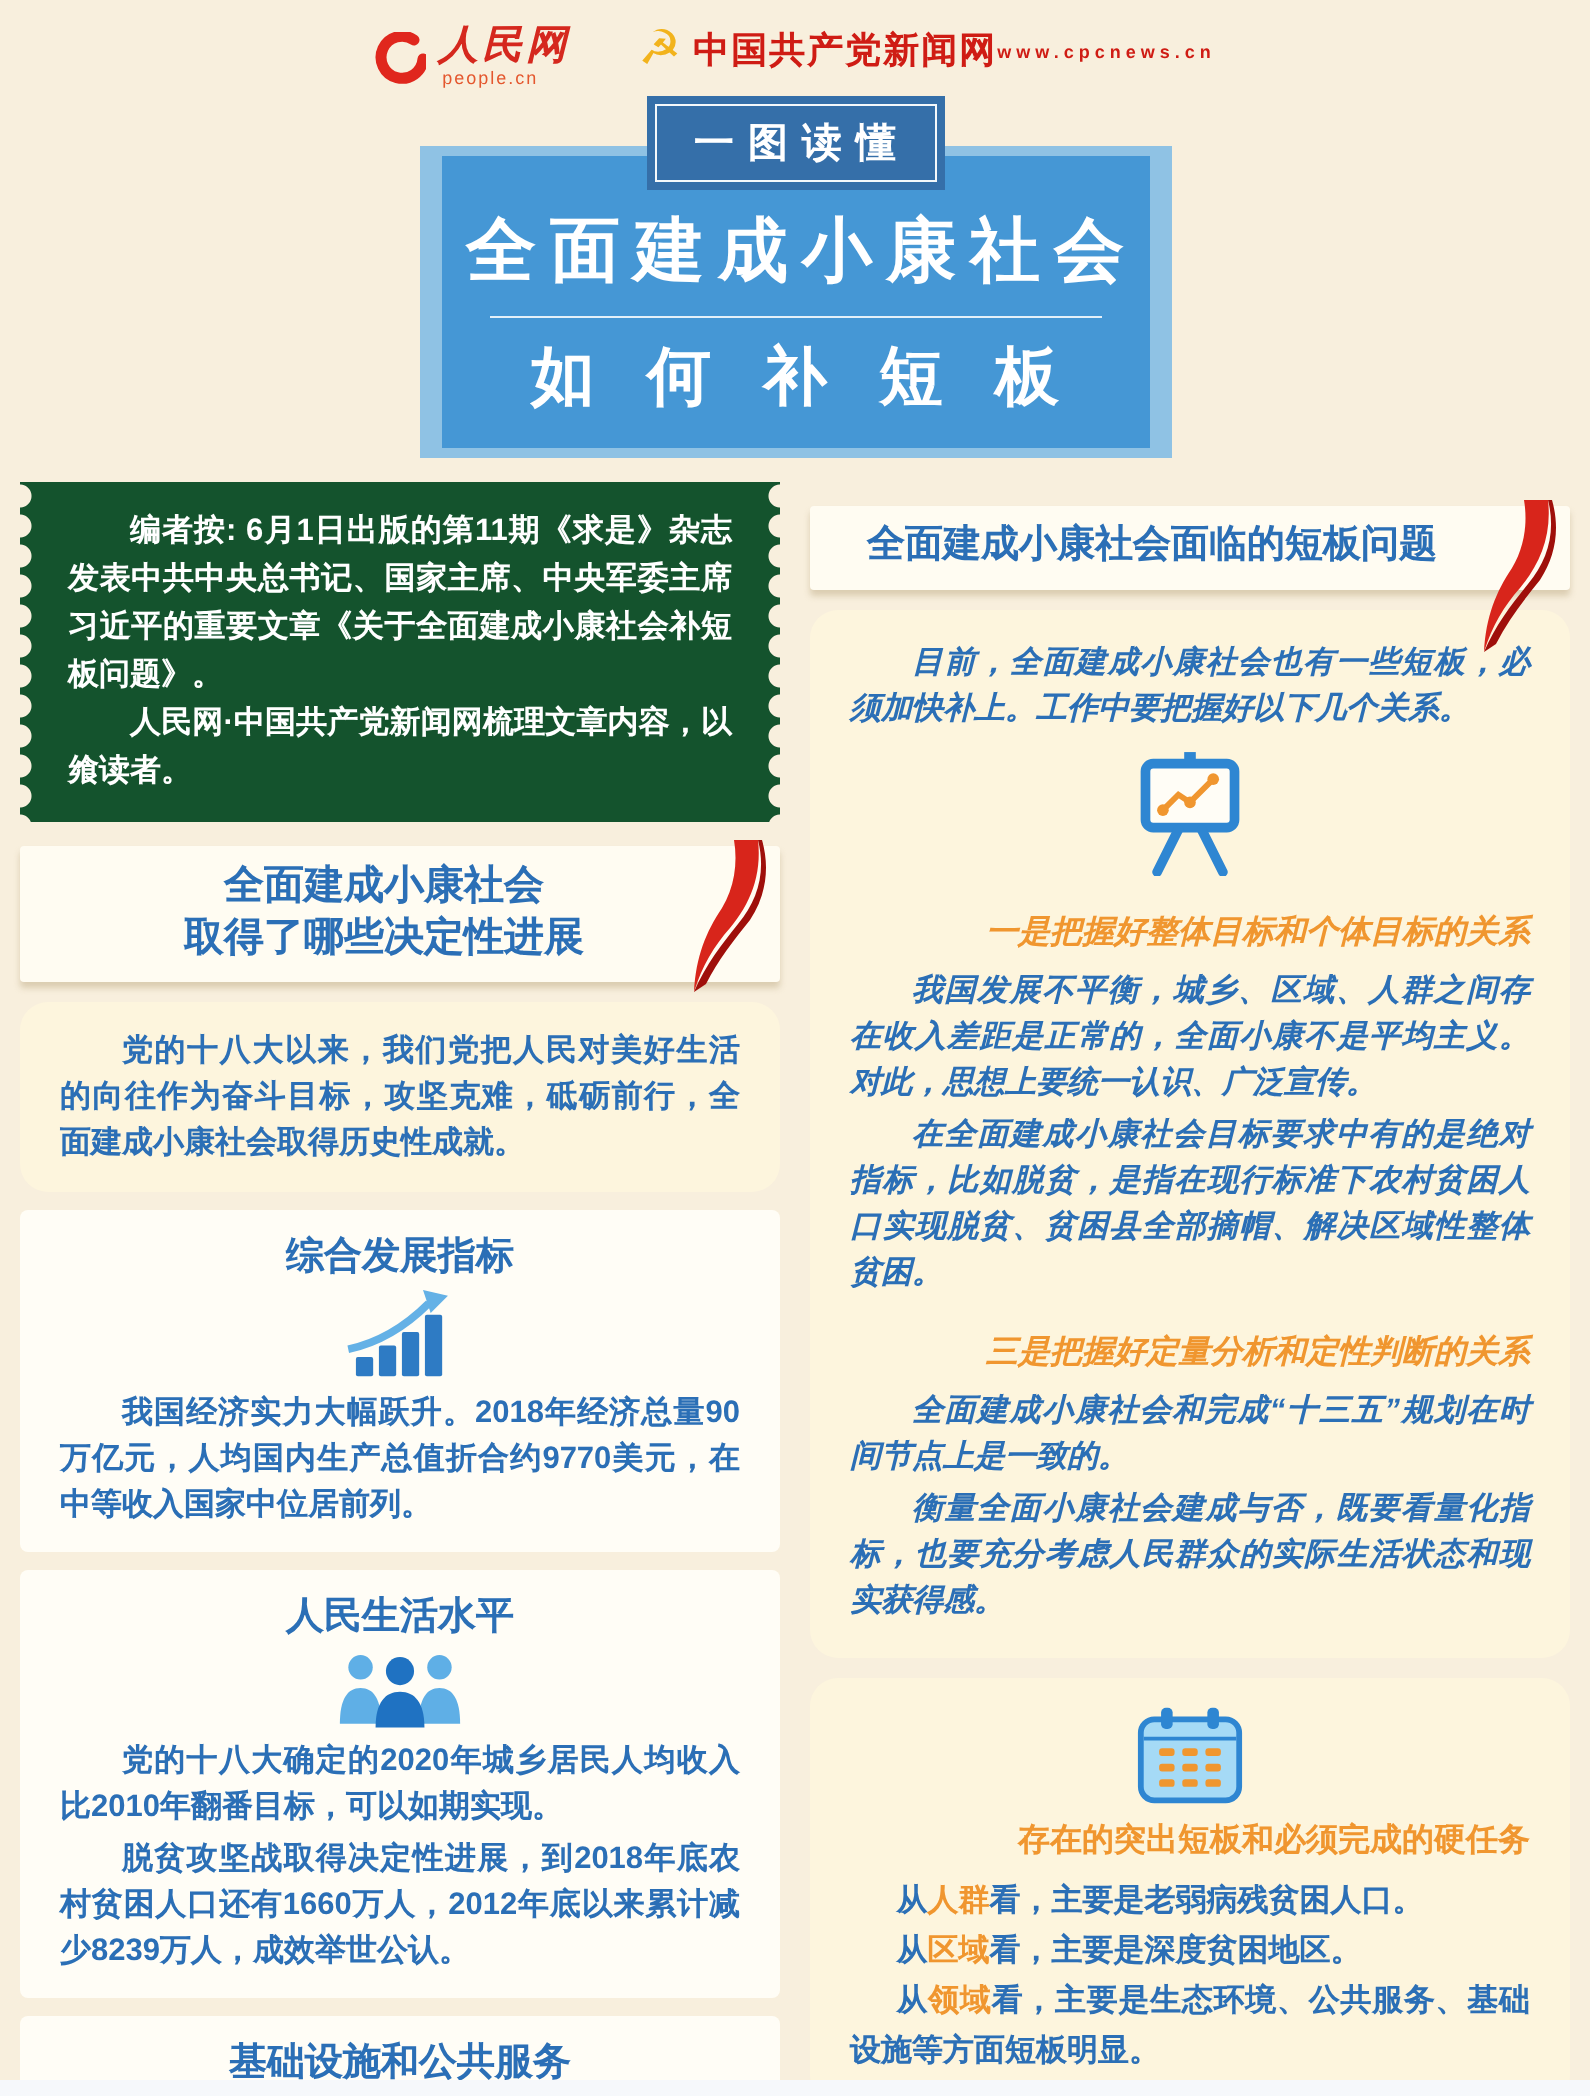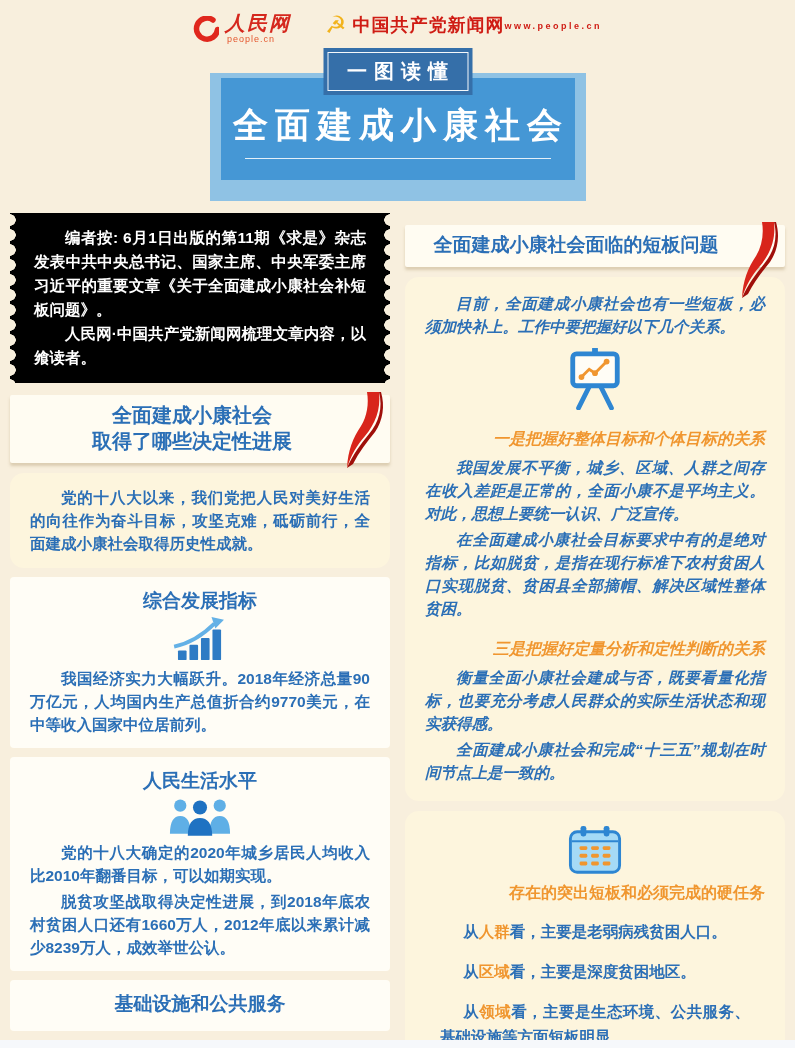--- a/index.html
+++ b/index.html
@@ -13,36 +13,36 @@
   .pl-name{font-family:"Liberation Serif",serif;font-style:italic;font-weight:bold;
            font-size:20px;color:#d5281e;letter-spacing:2px;}
   .pl-sub{font-size:9px;color:#e4572e;letter-spacing:1px;margin-top:2px;padding-left:2px;}
   .emblem{font-size:24px;color:#f2b31c;line-height:1;}
   .cpc-text{display:flex;flex-direction:row;line-height:1;}
   .cpc-name{font-size:18px;font-weight:bold;color:#cf1c14;letter-spacing:1px;}
   .cpc-sub{font-size:9px;font-weight:bold;color:#cf1c14;letter-spacing:2.5px;margin-top:3px;align-self:center;}
 
   
   .banner-outer{position:relative;width:376px;margin:14px auto 0;background:#8fc2e4;
-                padding:5px 11px 21px;box-sizing:border-box;}
+                padding:5px 11px 5px;box-sizing:border-box;}
   .banner-inner{background:#4597d5;text-align:center;padding:24px 0 13px;}
   .badge{position:absolute;top:-25px;left:50%;transform:translateX(-50%);
          background:#356fa9;padding:4px;z-index:2;}
   .badge-inner{border:1px solid rgba(255,255,255,.95);color:#fff;font-size:20px;font-weight:bold;
                letter-spacing:7px;padding:5px 12px 5px 19px;white-space:nowrap;}
   .bt1{font-size:35px;font-weight:bold;color:#fff;letter-spacing:7px;padding-left:7px;white-space:nowrap;}
   .title-divider{height:1px;background:rgba(255,255,255,.85);margin:9px 24px 8px;}
   .bt2{font-size:32px;font-weight:bold;color:#fff;letter-spacing:26px;padding-left:26px;white-space:nowrap;}
 
   
   .columns{display:flex;gap:15px;padding:12px 10px 0;box-sizing:border-box;align-items:flex-start;}
   .col{flex:1;min-width:0;}
 
   
-  .notice{position:relative;background:#000000;padding:13px 24px;}
+  .notice{position:relative;background:#14532d;padding:13px 24px;}
   .notice::before,.notice::after{content:"";position:absolute;top:0;bottom:0;width:11px;
      background-repeat:repeat-y;background-size:11px 15px;}
   .notice::before{left:0;background-image:radial-gradient(circle at 0 7px,#f8efdd 5.5px,rgba(248,239,221,0) 6px);}
   .notice::after{right:0;background-image:radial-gradient(circle at 11px 7px,#f8efdd 5.5px,rgba(248,239,221,0) 6px);}
   .notice p{margin:0;color:#fff;font-size:15.5px;line-height:24px;font-weight:bold;
             text-align:justify;text-indent:2em;}
 
   
   .header-card{position:relative;background:#fffcf2;margin-top:12px;text-align:center;
                padding:7px 46px 9px 30px;border-radius:2px;
@@ -60,21 +60,21 @@
               line-height:24px;margin:2px 0 3px;}
   .card-icon{text-align:center;line-height:0;margin:1px 0 5px;}
 
   
   .big{padding:15px 20px 17px;font-style:italic;}
   .orange-h{color:#f0962f;font-size:16px;font-weight:bold;text-align:right;
             margin:18px 0 6px;line-height:22px;}
   .tasks{padding:12px 20px 14px;}
   .tasks .orange-h{margin:6px 0 6px;}
   .task-line{color:#2b6fb6;font-size:15.5px;line-height:25px;font-weight:bold;
-             text-align:justify;text-indent:1.5em;margin:15px;}
+             text-align:justify;text-indent:1.5em;margin:0;}
   .kw{color:#f0962f;}
 
   .bottom-strip{position:absolute;left:0;right:0;bottom:0;height:8px;background:#f6f8fb;}
 </style>
 </head>
 <body>
 
 <div class="page">
 
   <div class="logos">
@@ -86,32 +86,33 @@
       </span>
       <span class="pl-text">
         <span class="pl-name">人民网</span>
         <span class="pl-sub">people.cn</span>
       </span>
     </div>
     <div class="logo">
       <span class="emblem">☭</span>
       <span class="cpc-text">
         <span class="cpc-name">中国共产党新闻网</span>
-        <span class="cpc-sub">www.people.cn</span>
+        <span class="cpc-sub">www.cpcnews.cn</span>
       </span>
     </div>
   </div>
 
   <div class="banner-outer">
     <div class="badge">
       <div class="badge-inner">一图读懂</div>
     </div>
     <div class="banner-inner">
       <div class="bt1">全面建成小康社会</div>
       <div class="title-divider"></div>
+      <div class="bt2">如何补短板</div>
     </div>
   </div>
 
   <div class="columns">
 
     <div class="col">
 
       <div class="notice">
         <p>编者按: 6月1日出版的第11期《求是》杂志发表中共中央总书记、国家主席、中央军委主席习近平的重要文章《关于全面建成小康社会补短板问题》。</p>
         <p>人民网·中国共产党新闻网梳理文章内容，以飨读者。</p>
@@ -196,22 +197,22 @@
             <line x1="37" y1="40" x2="48" y2="62" stroke="#2e86d2" stroke-width="5" stroke-linecap="round"></line>
           </svg>
         </div>
 
         <div class="orange-h">一是把握好整体目标和个体目标的关系</div>
         <p class="body-text">我国发展不平衡，城乡、区域、人群之间存在收入差距是正常的，全面小康不是平均主义。对此，思想上要统一认识、广泛宣传。</p>
 
         <p class="body-text">在全面建成小康社会目标要求中有的是绝对指标，比如脱贫，是指在现行标准下农村贫困人口实现脱贫、贫困县全部摘帽、解决区域性整体贫困。</p>
 
         <div class="orange-h">三是把握好定量分析和定性判断的关系</div>
+        <p class="body-text">全面建成小康社会和完成“十三五”规划在时间节点上是一致的。</p>
         <p class="body-text">衡量全面小康社会建成与否，既要看量化指标，也要充分考虑人民群众的实际生活状态和现实获得感。</p>
-        <p class="body-text">全面建成小康社会和完成“十三五”规划在时间节点上是一致的。</p>
       </div>
 
       <div class="cream-card tasks">
         <div class="card-icon">
           <svg width="54" height="52" viewBox="0 0 56 52">
             <rect x="2.5" y="7" width="51" height="42" rx="7" fill="#a5daf6" stroke="#2e86d2" stroke-width="3"></rect>
             <line x1="4" y1="17" x2="52" y2="17" stroke="#2e86d2" stroke-width="2"></line>
             <rect x="13" y="1" width="6" height="11" rx="2.5" fill="#2e86d2"></rect>
             <rect x="37" y="1" width="6" height="11" rx="2.5" fill="#2e86d2"></rect>
             <g fill="#f0962f">

